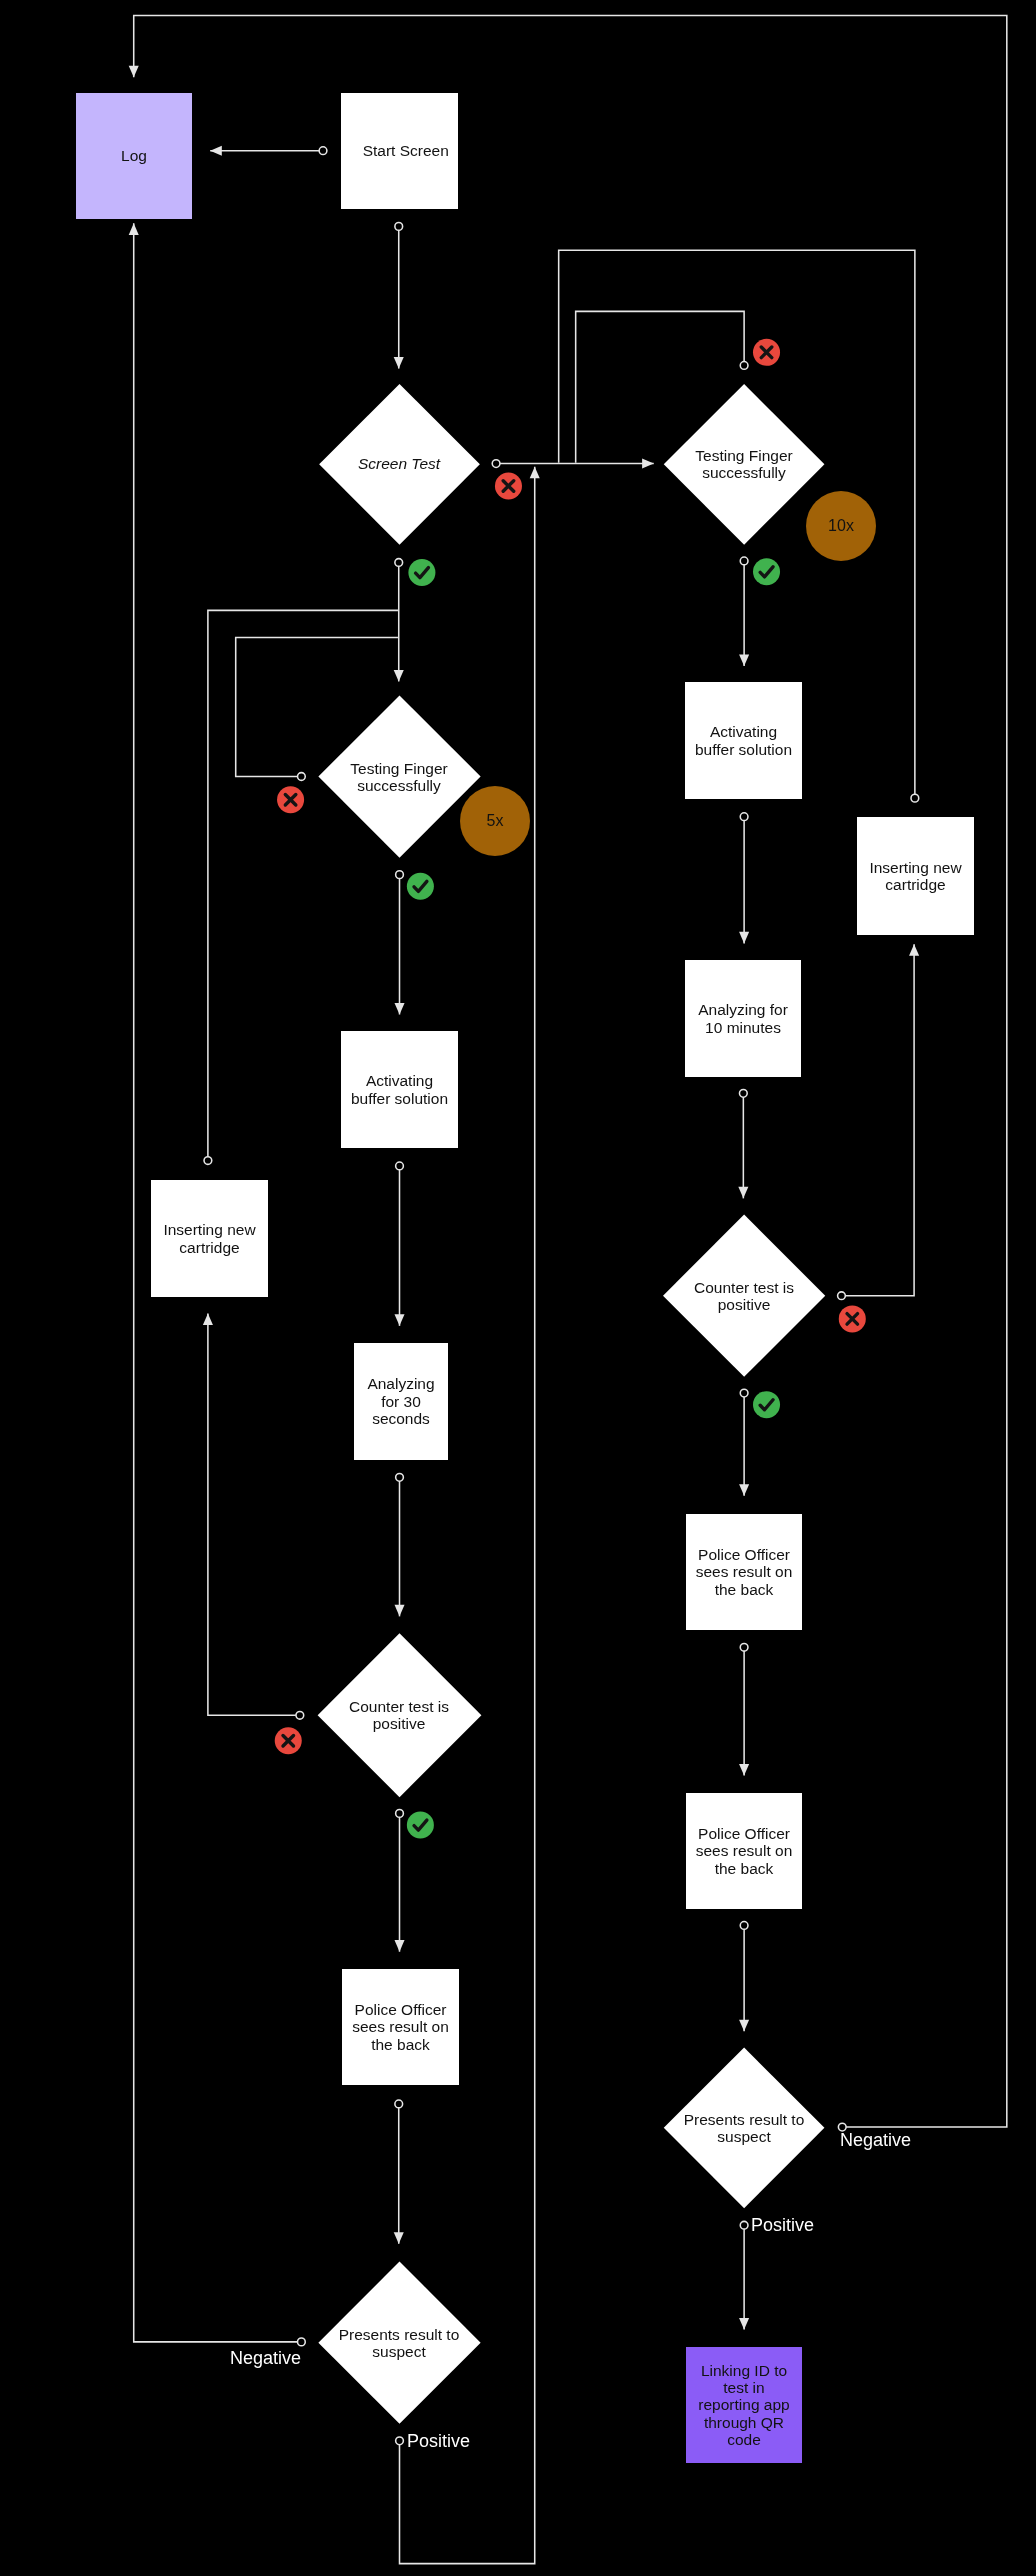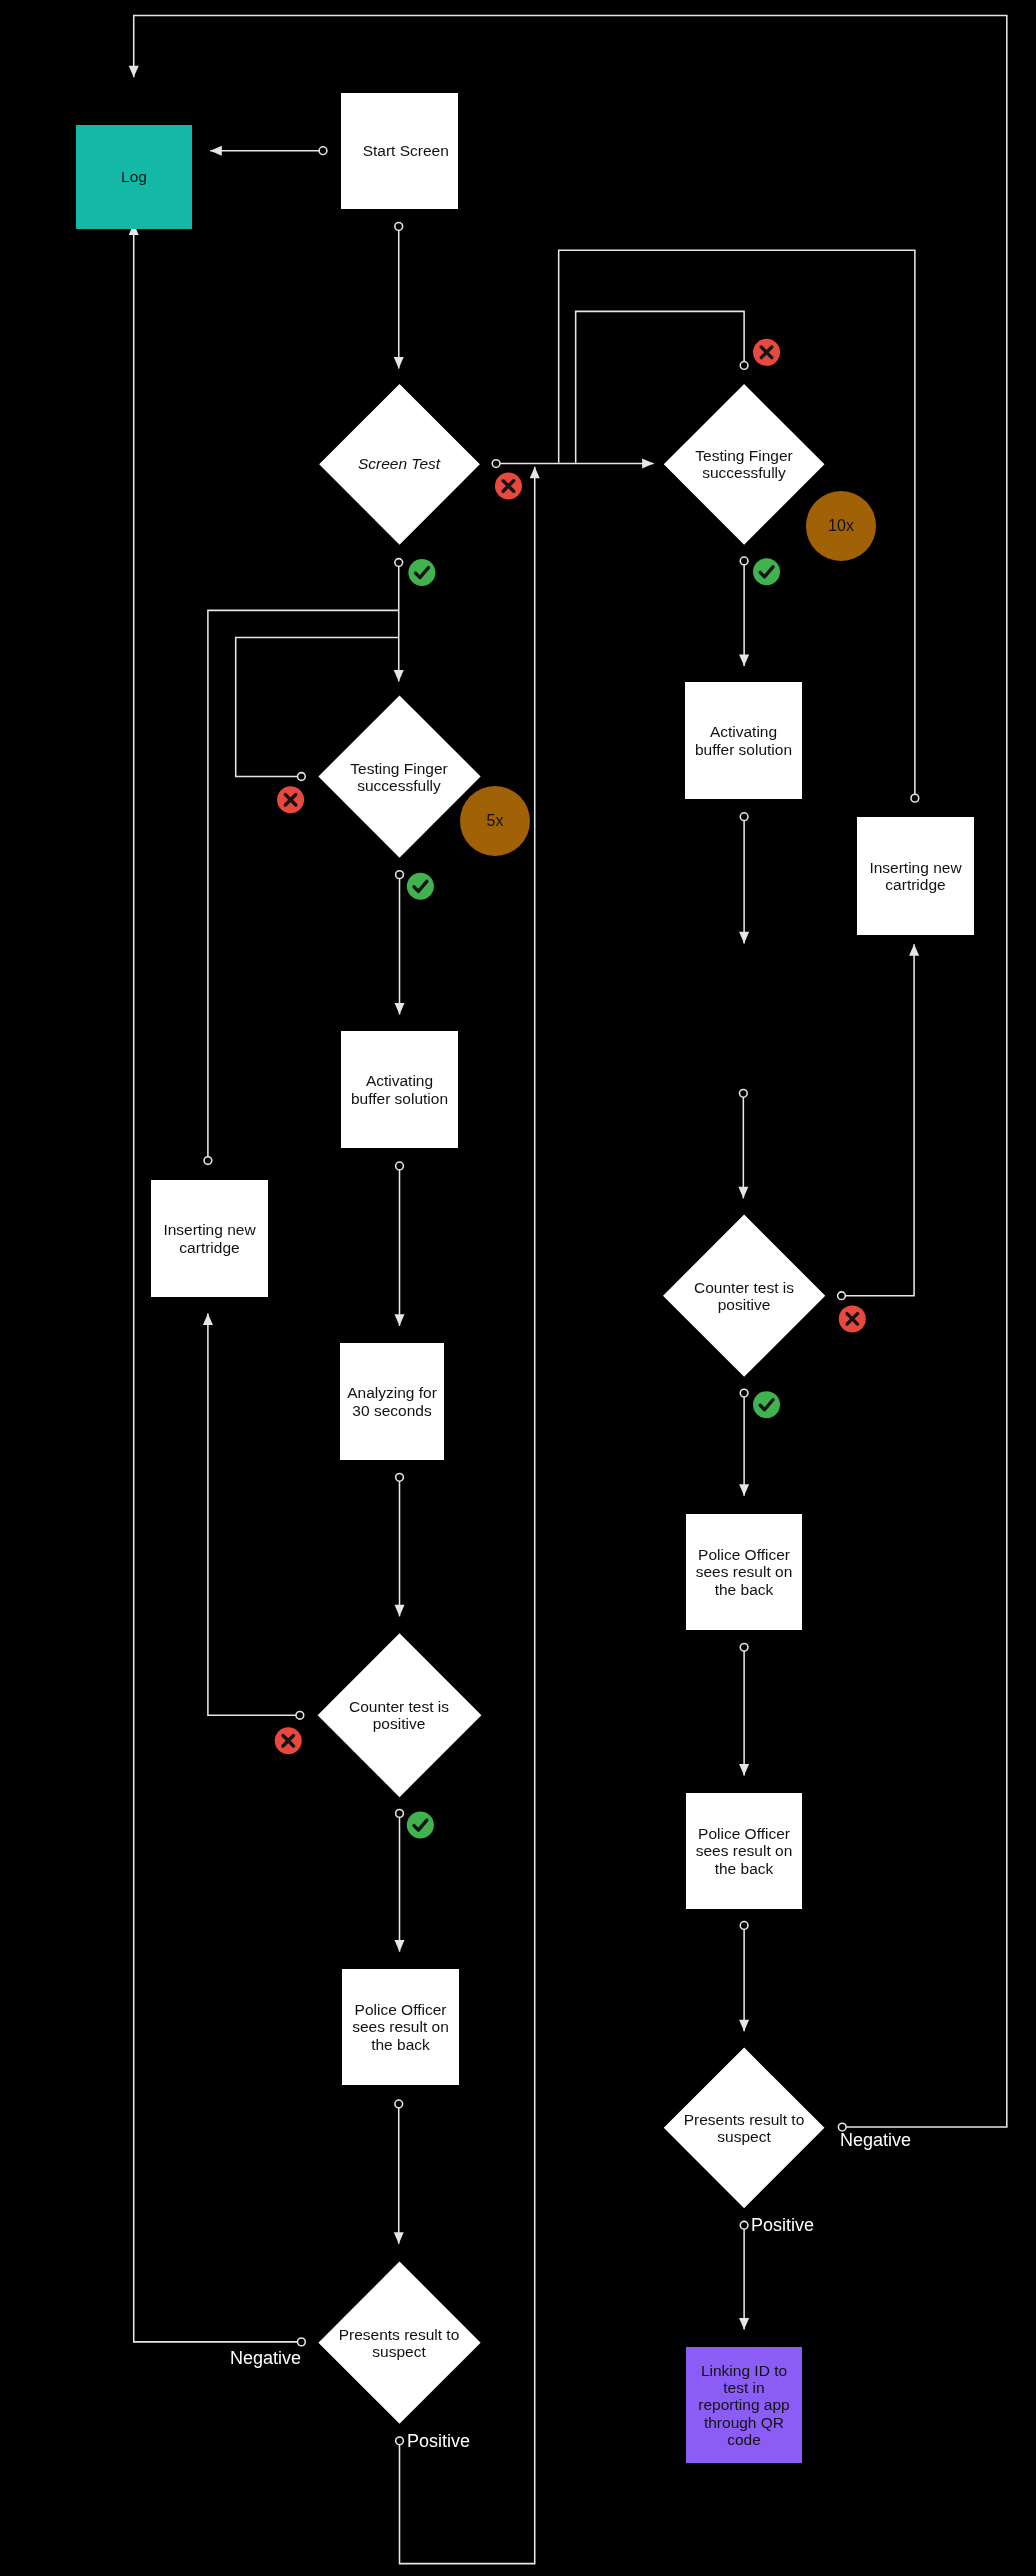--- a/index.html
+++ b/index.html
@@ -221,42 +221,45 @@
       <g>
         <circle cx="373" cy="2253" r="17.5" fill="#e8483d"></circle>
         <path d="M366.2 2246.2 L379.8 2259.8 M379.8 2246.2 L366.2 2259.8" stroke="#141414" stroke-width="4.4" stroke-linecap="round" fill="none"></path>
       </g>
       <g>
         <circle cx="544" cy="2362" r="17.5" fill="#40b24e"></circle>
         <path d="M535.8 2362.8 L541.4 2368.6 L552.4 2355.6" stroke="#141414" stroke-width="4.4" stroke-linecap="round" stroke-linejoin="round" fill="none"></path>
       </g>
     </svg>
   <div id="label-layer">
-      <div class="node-rect" style="left: 76px; top: 93px; width: 116px; height: 104px; background: #14b8a6; color: rgb(18, 18, 18); margin-top: 32px;">
+      <div class="node-rect" style="left: 76px; top: 93px; width: 116px; height: 126px; background: #c4b5fd; color: rgb(18, 18, 18);">
         <div class="inner">Log</div>
       </div>
       <div class="node-rect" style="left: 341px; top: 93px; width: 117px; height: 116px; background: rgb(255, 255, 255); color: rgb(18, 18, 18); justify-content: flex-end;">
         <div class="inner">Start Screen</div>
       </div>
       <div class="diamond-label" style="left: 399px; top: 464px; color: rgb(18, 18, 18); font-style: italic;">Screen Test</div>
       <div class="diamond-label" style="left: 744px; top: 464px; color: rgb(18, 18, 18);">Testing Finger successfully</div>
       <div class="diamond-label" style="left: 399px; top: 777px; color: rgb(18, 18, 18);">Testing Finger successfully</div>
       <div class="node-rect" style="left: 685px; top: 682px; width: 117px; height: 117px; background: rgb(255, 255, 255); color: rgb(18, 18, 18);">
         <div class="inner">Activating buffer solution</div>
       </div>
       <div class="node-rect" style="left: 857px; top: 817px; width: 117px; height: 118px; background: rgb(255, 255, 255); color: rgb(18, 18, 18);">
         <div class="inner">Inserting new cartridge</div>
       </div>
+      <div class="node-rect" style="left: 685px; top: 960px; width: 116px; height: 117px; background: rgb(255, 255, 255); color: rgb(18, 18, 18);">
+        <div class="inner">Analyzing for 10 minutes</div>
+      </div>
       <div class="node-rect" style="left: 341px; top: 1031px; width: 117px; height: 117px; background: rgb(255, 255, 255); color: rgb(18, 18, 18);">
         <div class="inner">Activating buffer solution</div>
       </div>
       <div class="node-rect" style="left: 151px; top: 1180px; width: 117px; height: 117px; background: rgb(255, 255, 255); color: rgb(18, 18, 18);">
         <div class="inner">Inserting new cartridge</div>
       </div>
-      <div class="node-rect" style="left: 340px; top: 1343px; width: 104px; height: 117px; background: rgb(255, 255, 255); color: rgb(18, 18, 18);">
+      <div class="node-rect" style="left: 354px; top: 1343px; width: 94px; height: 117px; background: rgb(255, 255, 255); color: rgb(18, 18, 18);">
         <div class="inner">Analyzing for 30 seconds</div>
       </div>
       <div class="diamond-label" style="left: 744px; top: 1296px; color: rgb(18, 18, 18);">Counter test is positive</div>
       <div class="node-rect" style="left: 686px; top: 1514px; width: 116px; height: 116px; background: rgb(255, 255, 255); color: rgb(18, 18, 18);">
         <div class="inner">Police Officer sees result on the back</div>
       </div>
       <div class="diamond-label" style="left: 399px; top: 1715px; color: rgb(18, 18, 18);">Counter test is positive</div>
       <div class="node-rect" style="left: 686px; top: 1793px; width: 116px; height: 116px; background: rgb(255, 255, 255); color: rgb(18, 18, 18);">
         <div class="inner">Police Officer sees result on the back</div>
       </div>

